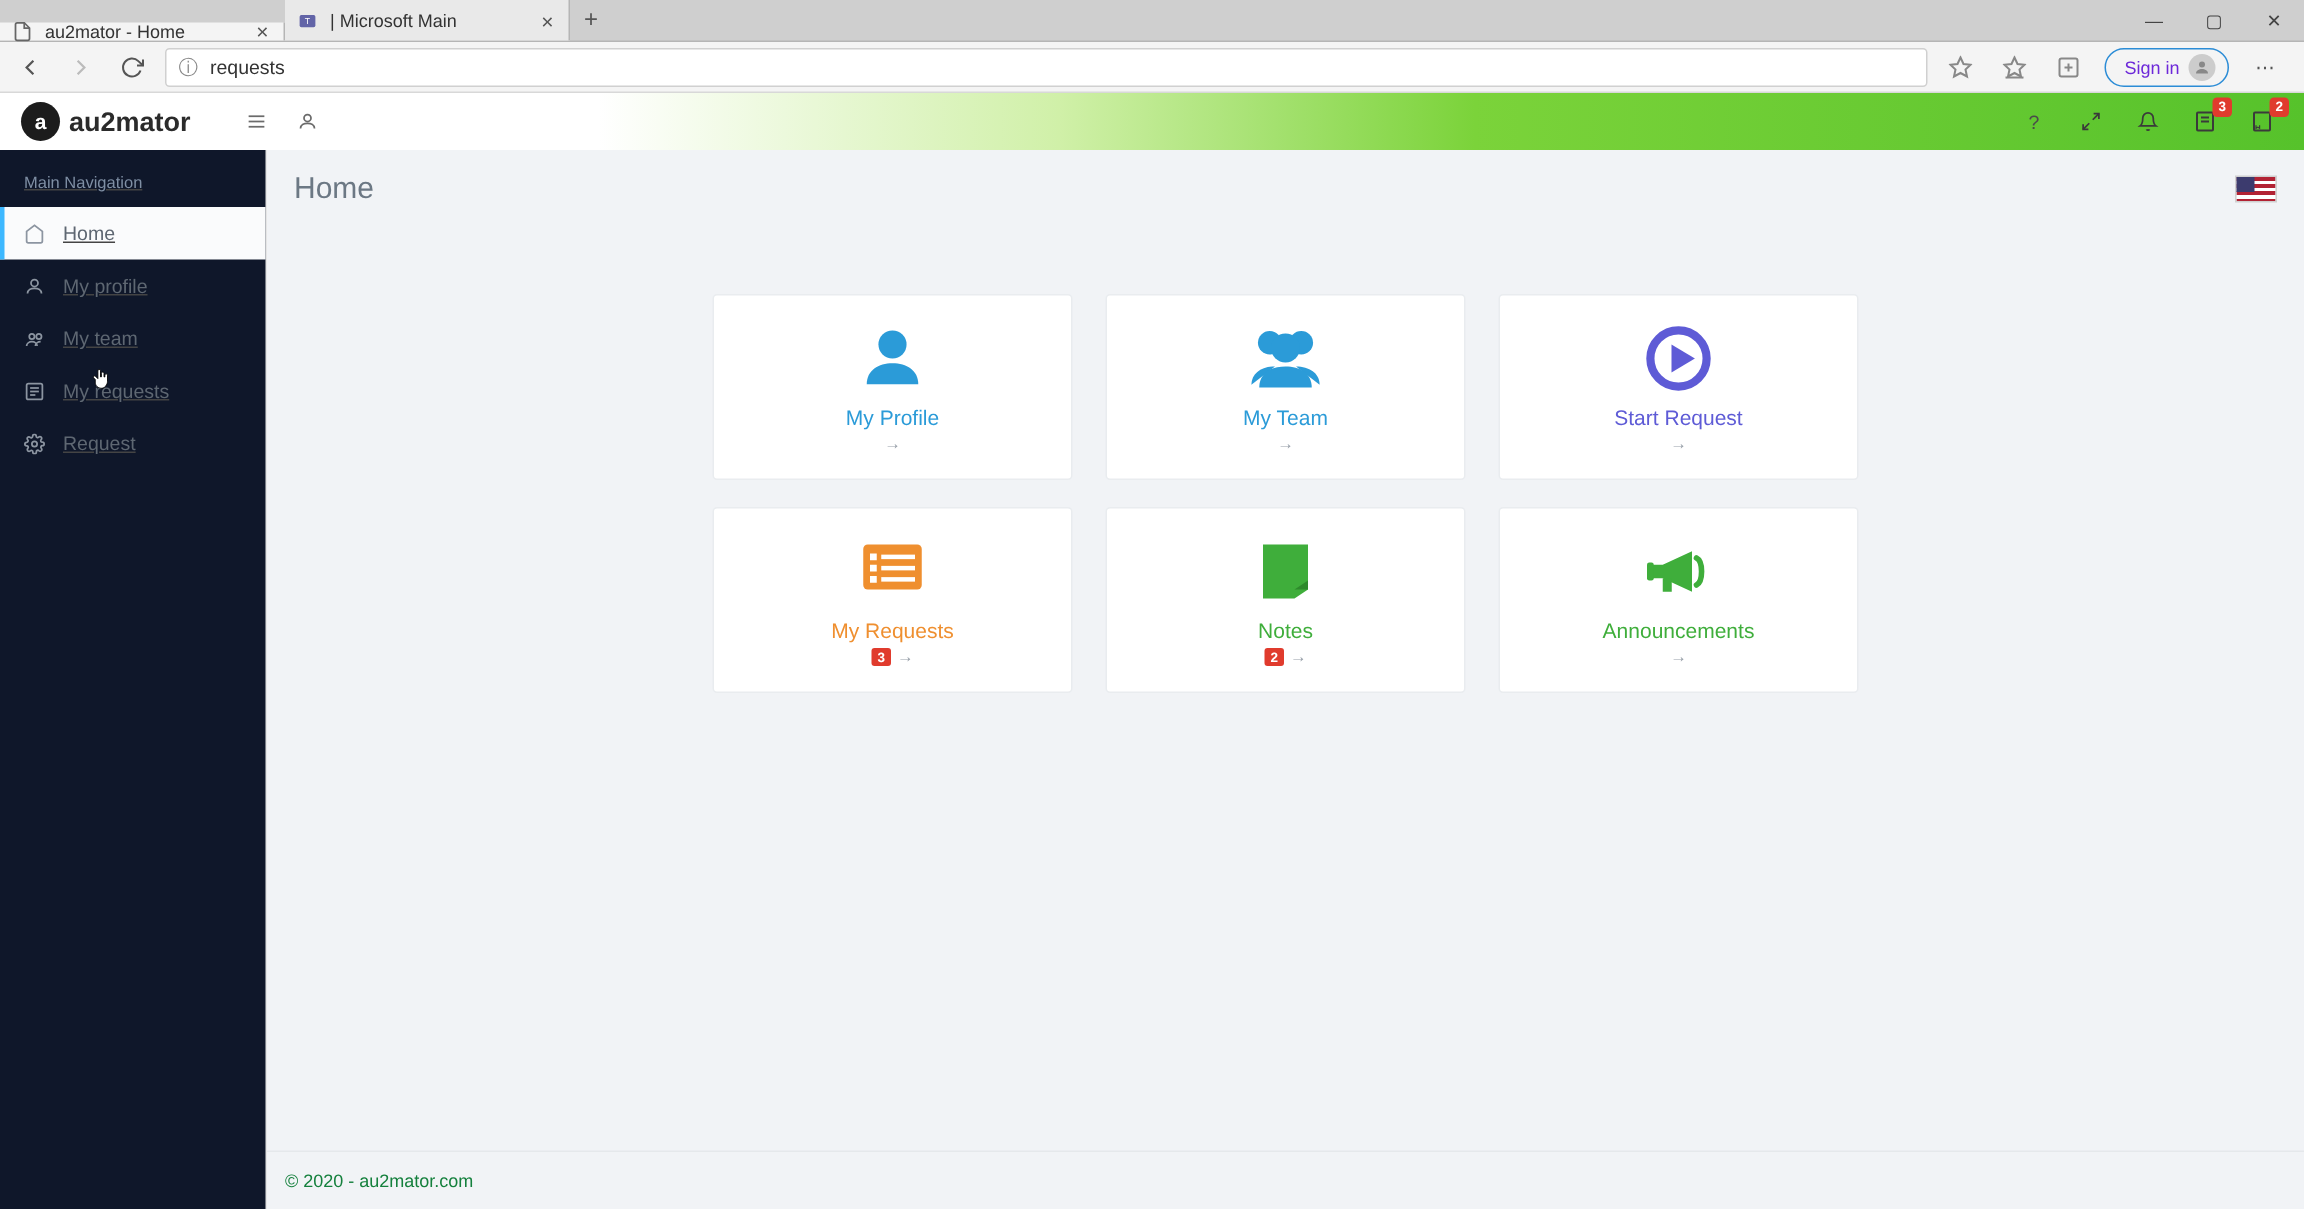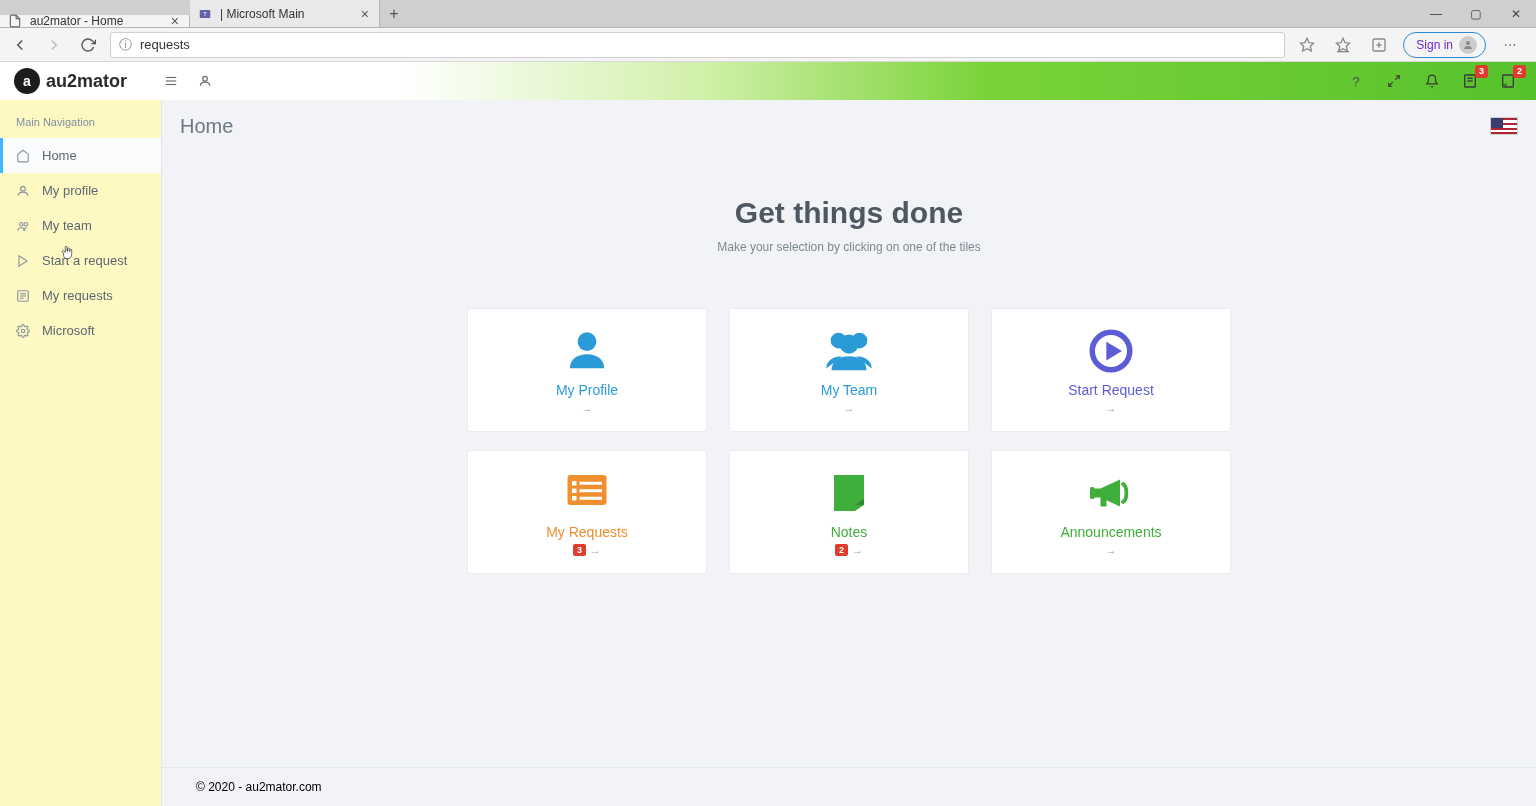--- a/index.html
+++ b/index.html
@@ -28,21 +28,21 @@
 .app-header { height: 38px; display: flex; align-items: center; padding: 0 14px; background: linear-gradient(90deg, #ffffff 0%, #ffffff 26%, #d0f0a8 46%, #7bd33a 64%, #56c22b 100%); }
 .logo { display: flex; align-items: center; gap: 6px; font-weight: 600; font-size: 18px; color: #2b2b2b; }
 .logo-badge { width: 26px; height: 26px; border-radius: 50%; background: #1c1c1c; display: flex; align-items: center; justify-content: center; color: #fff; font-size: 14px; font-weight: 700; }
 .header-icons-left { display: flex; align-items: center; margin-left: 36px; gap: 18px; color: #6b6b6b; }
 .header-icons-right { margin-left: auto; display: flex; align-items: center; gap: 22px; color: #4a4a4a; padding-right: 6px; }
 .hdr-ic { width: 16px; height: 16px; cursor: pointer; position: relative; display: inline-flex; align-items: center; justify-content: center; }
 .badge-n { position: absolute; top: -8px; right: -10px; background: #e03b2d; color: #fff; font-size: 9px; font-weight: 700; padding: 1px 4px; border-radius: 3px; line-height: 1.2; }
 
 
 .app-body { display: flex; height: calc(806px - 28px - 34px - 38px); }
-.sidebar { width: 162px; border-right: 1px solid #e5e5e5; background: #fef9c3; padding-top: 12px; }
+.sidebar { width: 178px; border-right: 1px solid #e5e5e5; background: #0f172a; padding-top: 12px; text-decoration: underline; }
 .side-heading { font-size: 11px; color: #7f8fa4; padding: 4px 16px 10px; font-weight: 500; }
 .side-item { display: flex; align-items: center; gap: 12px; padding: 10px 16px; color: #5e6772; font-size: 13px; cursor: pointer; }
 .side-item.active { border-left: 3px solid #3db8ff; padding-left: 13px; background: #fafbfc; }
 .side-item svg, .side-item .ic { width: 14px; height: 14px; color: #8c95a1; flex-shrink: 0; }
 
 .main { flex: 1; background: #f1f3f6; display: flex; flex-direction: column; }
 .page-head { height: 52px; display: flex; align-items: center; padding: 0 18px; background: #f1f3f6; }
 .page-title { font-size: 20px; color: #6c7884; font-weight: 400; }
 .lang-flag { margin-left: auto; width: 28px; height: 18px; border: 1px solid #d0d0d0; background: linear-gradient(#b22234 0 15%, #fff 15% 30%, #b22234 30% 45%, #fff 45% 60%, #b22234 60% 75%, #fff 75% 90%, #b22234 90% 100%); position: relative; cursor: pointer; }
 .lang-flag::before { content: ""; position: absolute; top: 0; left: 0; width: 12px; height: 10px; background: #3c3b6e; }
@@ -55,21 +55,21 @@
 .tile { background: #fff; border: 1px solid #e9ecef; border-radius: 3px; height: 124px; display: flex; flex-direction: column; align-items: center; justify-content: center; cursor: pointer; }
 .tile-icon { height: 50px; display: flex; align-items: center; justify-content: center; margin-bottom: 6px; }
 .tile-title { font-size: 14px; font-weight: 500; margin-bottom: 4px; }
 .tile-sub { font-size: 11px; color: #9aa2ab; display: flex; align-items: center; gap: 4px; }
 .tile-sub .count { background: #e03b2d; color: #fff; font-size: 9px; font-weight: 700; padding: 1px 4px; border-radius: 2px; }
 .blue { color: #2b9bd8; }
 .purple { color: #5e5bd6; }
 .orange { color: #ef8f2f; }
 .green { color: #3fae3b; text-align: center; }
 
-.footer { border-top: 1px solid #e5e8eb; padding: 12px 34px; font-size: 12px; color: #000000; background: #f1f3f6; }
+.footer { border-top: 1px solid #e5e8eb; padding: 12px 12px; font-size: 12px; color: #15803d; background: #f1f3f6; }
 
 
 .fake-cursor { position: absolute; left: 60px; top: 244px; width: 14px; height: 18px; pointer-events: none; z-index: 9999; }
 </style>
 </head>
 <body>
 
 <div class="browser-tabs">
   <div class="tab active">
     <span class="tab-icon">
@@ -226,53 +226,43 @@
       <svg class="ic" viewBox="0 0 24 24" fill="none" stroke="currentColor" stroke-width="2">
           <circle cx="9" cy="9" r="3"></circle>
           <circle cx="17" cy="9" r="3"></circle>
           <path d="M3 20c0-3 3-5 6-5s6 2 6 5"></path>
           <path d="M13 20c0-3 3-5 6-5"></path>
         </svg>
       <span>My team</span>
     </div>
     <div class="side-item">
       <svg class="ic" viewBox="0 0 24 24" fill="none" stroke="currentColor" stroke-width="2">
-          <polygon points="5 3 19 12 5 21 5 3"></polygon>
-        </svg>
-      <span>Start a request</span>
-    </div>
-    <div class="side-item">
-      <svg class="ic" viewBox="0 0 24 24" fill="none" stroke="currentColor" stroke-width="2">
           <rect x="3" y="3" width="18" height="18" rx="2"></rect>
           <line x1="7" y1="8" x2="17" y2="8"></line>
           <line x1="7" y1="12" x2="17" y2="12"></line>
           <line x1="7" y1="16" x2="13" y2="16"></line>
         </svg>
       <span>My requests</span>
     </div>
     <div class="side-item">
       <svg class="ic" viewBox="0 0 24 24" fill="none" stroke="currentColor" stroke-width="2">
           <circle cx="12" cy="12" r="3"></circle>
           <path d="M19.4 15a1.65 1.65 0 0 0 .33 1.82l.06.06a2 2 0 1 1-2.83 2.83l-.06-.06a1.65 1.65 0 0 0-1.82-.33 1.65 1.65 0 0 0-1 1.51V21a2 2 0 1 1-4 0v-.09a1.65 1.65 0 0 0-1-1.51 1.65 1.65 0 0 0-1.82.33l-.06.06a2 2 0 1 1-2.83-2.83l.06-.06a1.65 1.65 0 0 0 .33-1.82 1.65 1.65 0 0 0-1.51-1H3a2 2 0 1 1 0-4h.09a1.65 1.65 0 0 0 1.51-1 1.65 1.65 0 0 0-.33-1.82l-.06-.06a2 2 0 1 1 2.83-2.83l.06.06a1.65 1.65 0 0 0 1.82.33h0a1.65 1.65 0 0 0 1-1.51V3a2 2 0 1 1 4 0v.09a1.65 1.65 0 0 0 1 1.51h0a1.65 1.65 0 0 0 1.82-.33l.06-.06a2 2 0 1 1 2.83 2.83l-.06.06a1.65 1.65 0 0 0-.33 1.82v0a1.65 1.65 0 0 0 1.51 1H21a2 2 0 1 1 0 4h-.09a1.65 1.65 0 0 0-1.51 1z"></path>
         </svg>
-      <span>Microsoft</span>
+      <span>Request</span>
     </div>
   </div>
 
   <div class="main">
     <div class="page-head">
       <div class="page-title">Home</div>
       <div class="lang-flag"></div>
     </div>
 
     <div class="content">
-      <div class="hero">
-        <h1>Get things done</h1>
-        <p>Make your selection by clicking on one of the tiles</p>
-      </div>
 
       <div class="tiles">
 
         <div class="tile">
           <div class="tile-icon">
             <svg viewBox="0 0 64 64" width="50" height="50">
                 <circle cx="32" cy="20" r="12" fill="#2b9bd8"></circle>
                 <path d="M10 54c0-12 10-18 22-18s22 6 22 18" fill="#2b9bd8"></path>
               </svg>
           </div>

